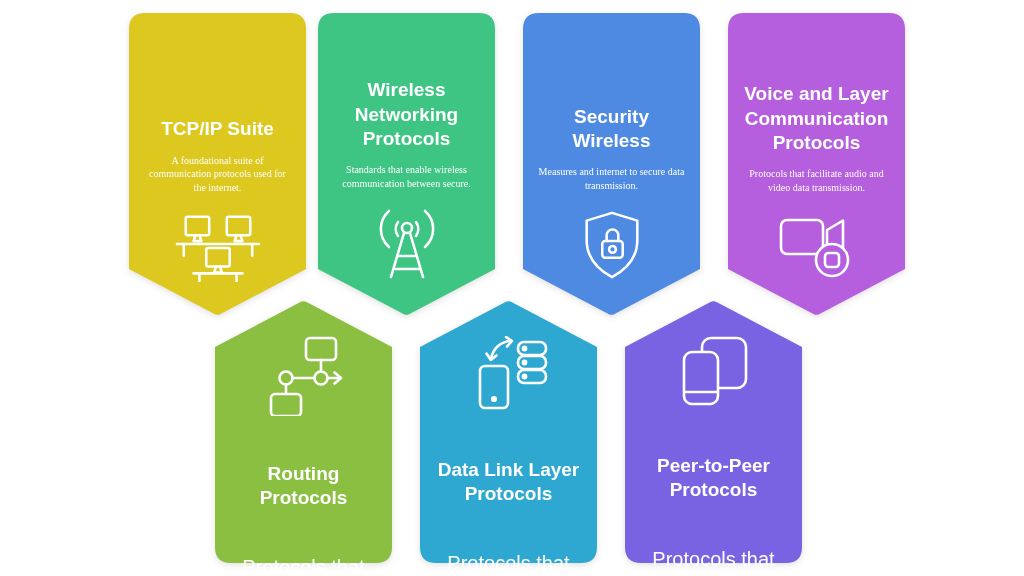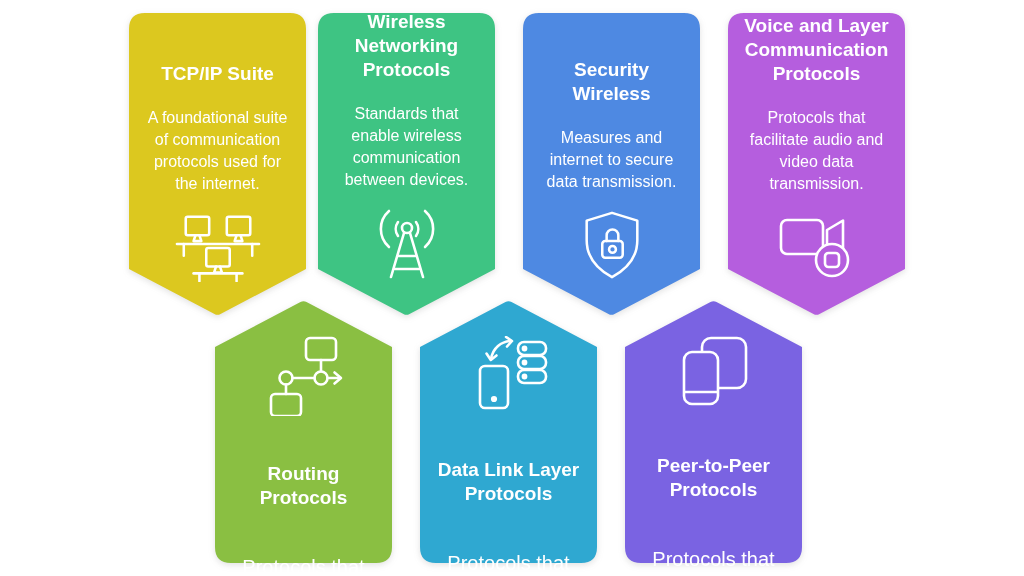--- a/index.html
+++ b/index.html
@@ -10,21 +10,21 @@
   .card{position:absolute;width:177px;}
   .card.top{top:13px;height:303px;}
   .card.bottom{top:300px;height:263px;}
   .shape{position:absolute;left:0;top:0;width:100%;height:100%;
     filter:drop-shadow(0 2px 3px rgba(90,90,90,0.18));}
   .content{position:absolute;left:0;top:0;right:0;bottom:0;
     display:flex;flex-direction:column;align-items:center;text-align:center;color:#ffffff;}
   .content.point-down{justify-content:flex-end;padding:14px 13px 34px;}
   .content.point-up{justify-content:flex-start;padding:36px 13px 14px;gap:32px;}
   .title{font-weight:bold;font-size:19px;line-height:1.28;margin-top:12px;}
-  .point-down .desc{font-size:16px;line-height:1.38;margin-top:20px;}
+  .point-down .desc{font-size:10px;line-height:1.38;margin-top:12px;font-family:Liberation Serif, serif;}
   .point-up .title{margin-top:14px;}
   .point-up .desc{font-size:20px;line-height:1.38;margin-top:11px;}
   .icon{line-height:0;}
   .point-down .icon{margin-top:15px;}
   .icon svg{stroke:#ffffff;fill:none;stroke-width:2.6;stroke-linecap:round;stroke-linejoin:round;}
   
   .c0{left:129px}.c1{left:318px}.c2{left:523px}.c3{left:728px}
   .c4{left:215px}.c5{left:420px}.c6{left:625px}
 </style>
 </head>
@@ -57,21 +57,21 @@
       </div>
     </div>
   </div>
 
   <div class="card top c1">
     <svg class="shape" viewBox="0 0 177 303">
       <path d="M16,0 H161 Q177,0 177,16 V256 L91.5,301 Q88.5,302.7 85.5,301 L0,256 V16 Q0,0 16,0 Z" fill="#3ec483"></path>
     </svg>
     <div class="content point-down">
       <div class="title">Wireless Networking Protocols</div>
-      <div class="desc">Standards that enable wireless communication between devices.</div>
+      <div class="desc">Standards that enable wireless communication between secure.</div>
       <div class="icon">
         <svg width="76" height="76" viewBox="0 0 76 76">
           <circle cx="38" cy="22" r="5"></circle>
           <path d="M35,27 L22,71"></path>
             <path d="M41,27 L54,71"></path>
           <path d="M29.5,50 H46.5"></path>
             <path d="M26,63 H50"></path>
           <path d="M29,16 A12,12 0 0 0 29,30"></path>
           <path d="M20,5 A24,24 0 0 0 20,41"></path>
           <path d="M47,16 A12,12 0 0 1 47,30"></path>

